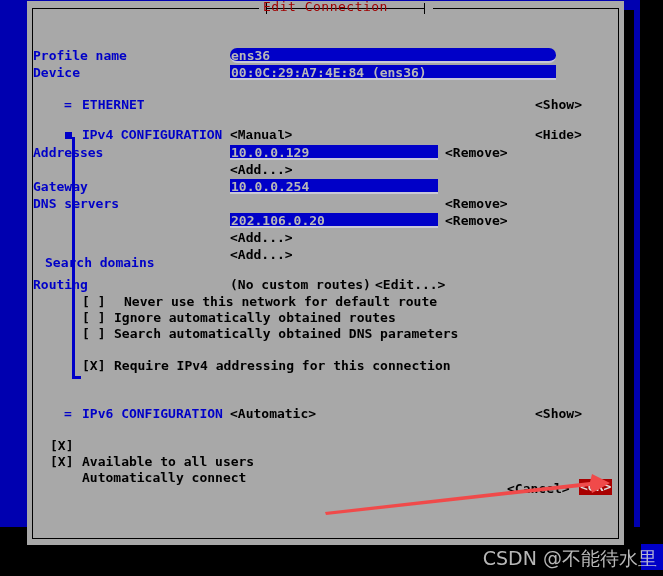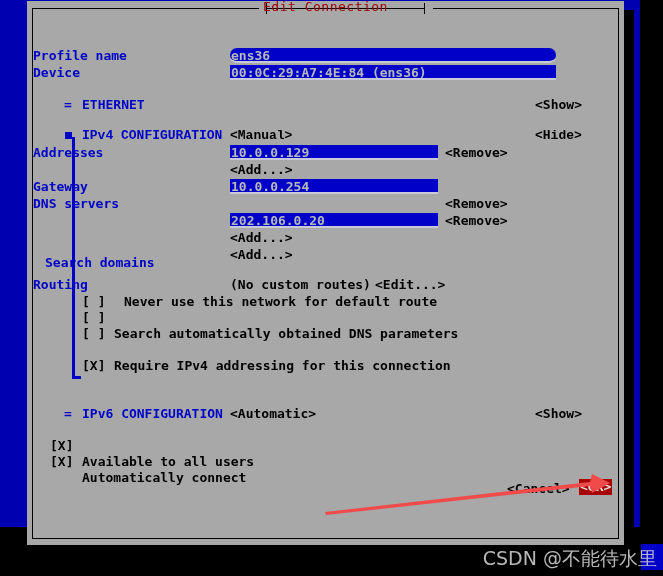--- a/index.html
+++ b/index.html
@@ -186,20 +186,21 @@
         <span class="blk" style="position:absolute;left:197px;top:0;">(No custom routes)</span>
         <span class="btn" style="left:342px;top:0;">&lt;Edit...&gt;</span>
       </div>
 
       <div class="row" style="left:0;top:274px;width:585px;">
         <span class="blk" style="position:absolute;left:49px;top:0;">[ ]</span>
         <span class="blk" style="position:absolute;left:81px;top:0;padding-left:10px;">Never use this network for default route</span>
       </div>
       <div class="row" style="left:0;top:290px;width:585px;">
         <span class="blk" style="position:absolute;left:49px;top:0;">[ ]</span>
+        <span class="blk" style="position:absolute;left:81px;top:0;">Ignore automatically obtained routes</span>
       </div>
       <div class="row" style="left:0;top:306px;width:585px;">
         <span class="blk" style="position:absolute;left:49px;top:0;">[ ]</span>
         <span class="blk" style="position:absolute;left:81px;top:0;">Search automatically obtained DNS parameters</span>
       </div>
       <div class="row" style="left:0;top:338px;width:585px;">
         <span class="blk" style="position:absolute;left:49px;top:0;">[X]</span>
         <span class="blk" style="position:absolute;left:81px;top:0;">Require IPv4 addressing for this connection</span>
       </div>
 

